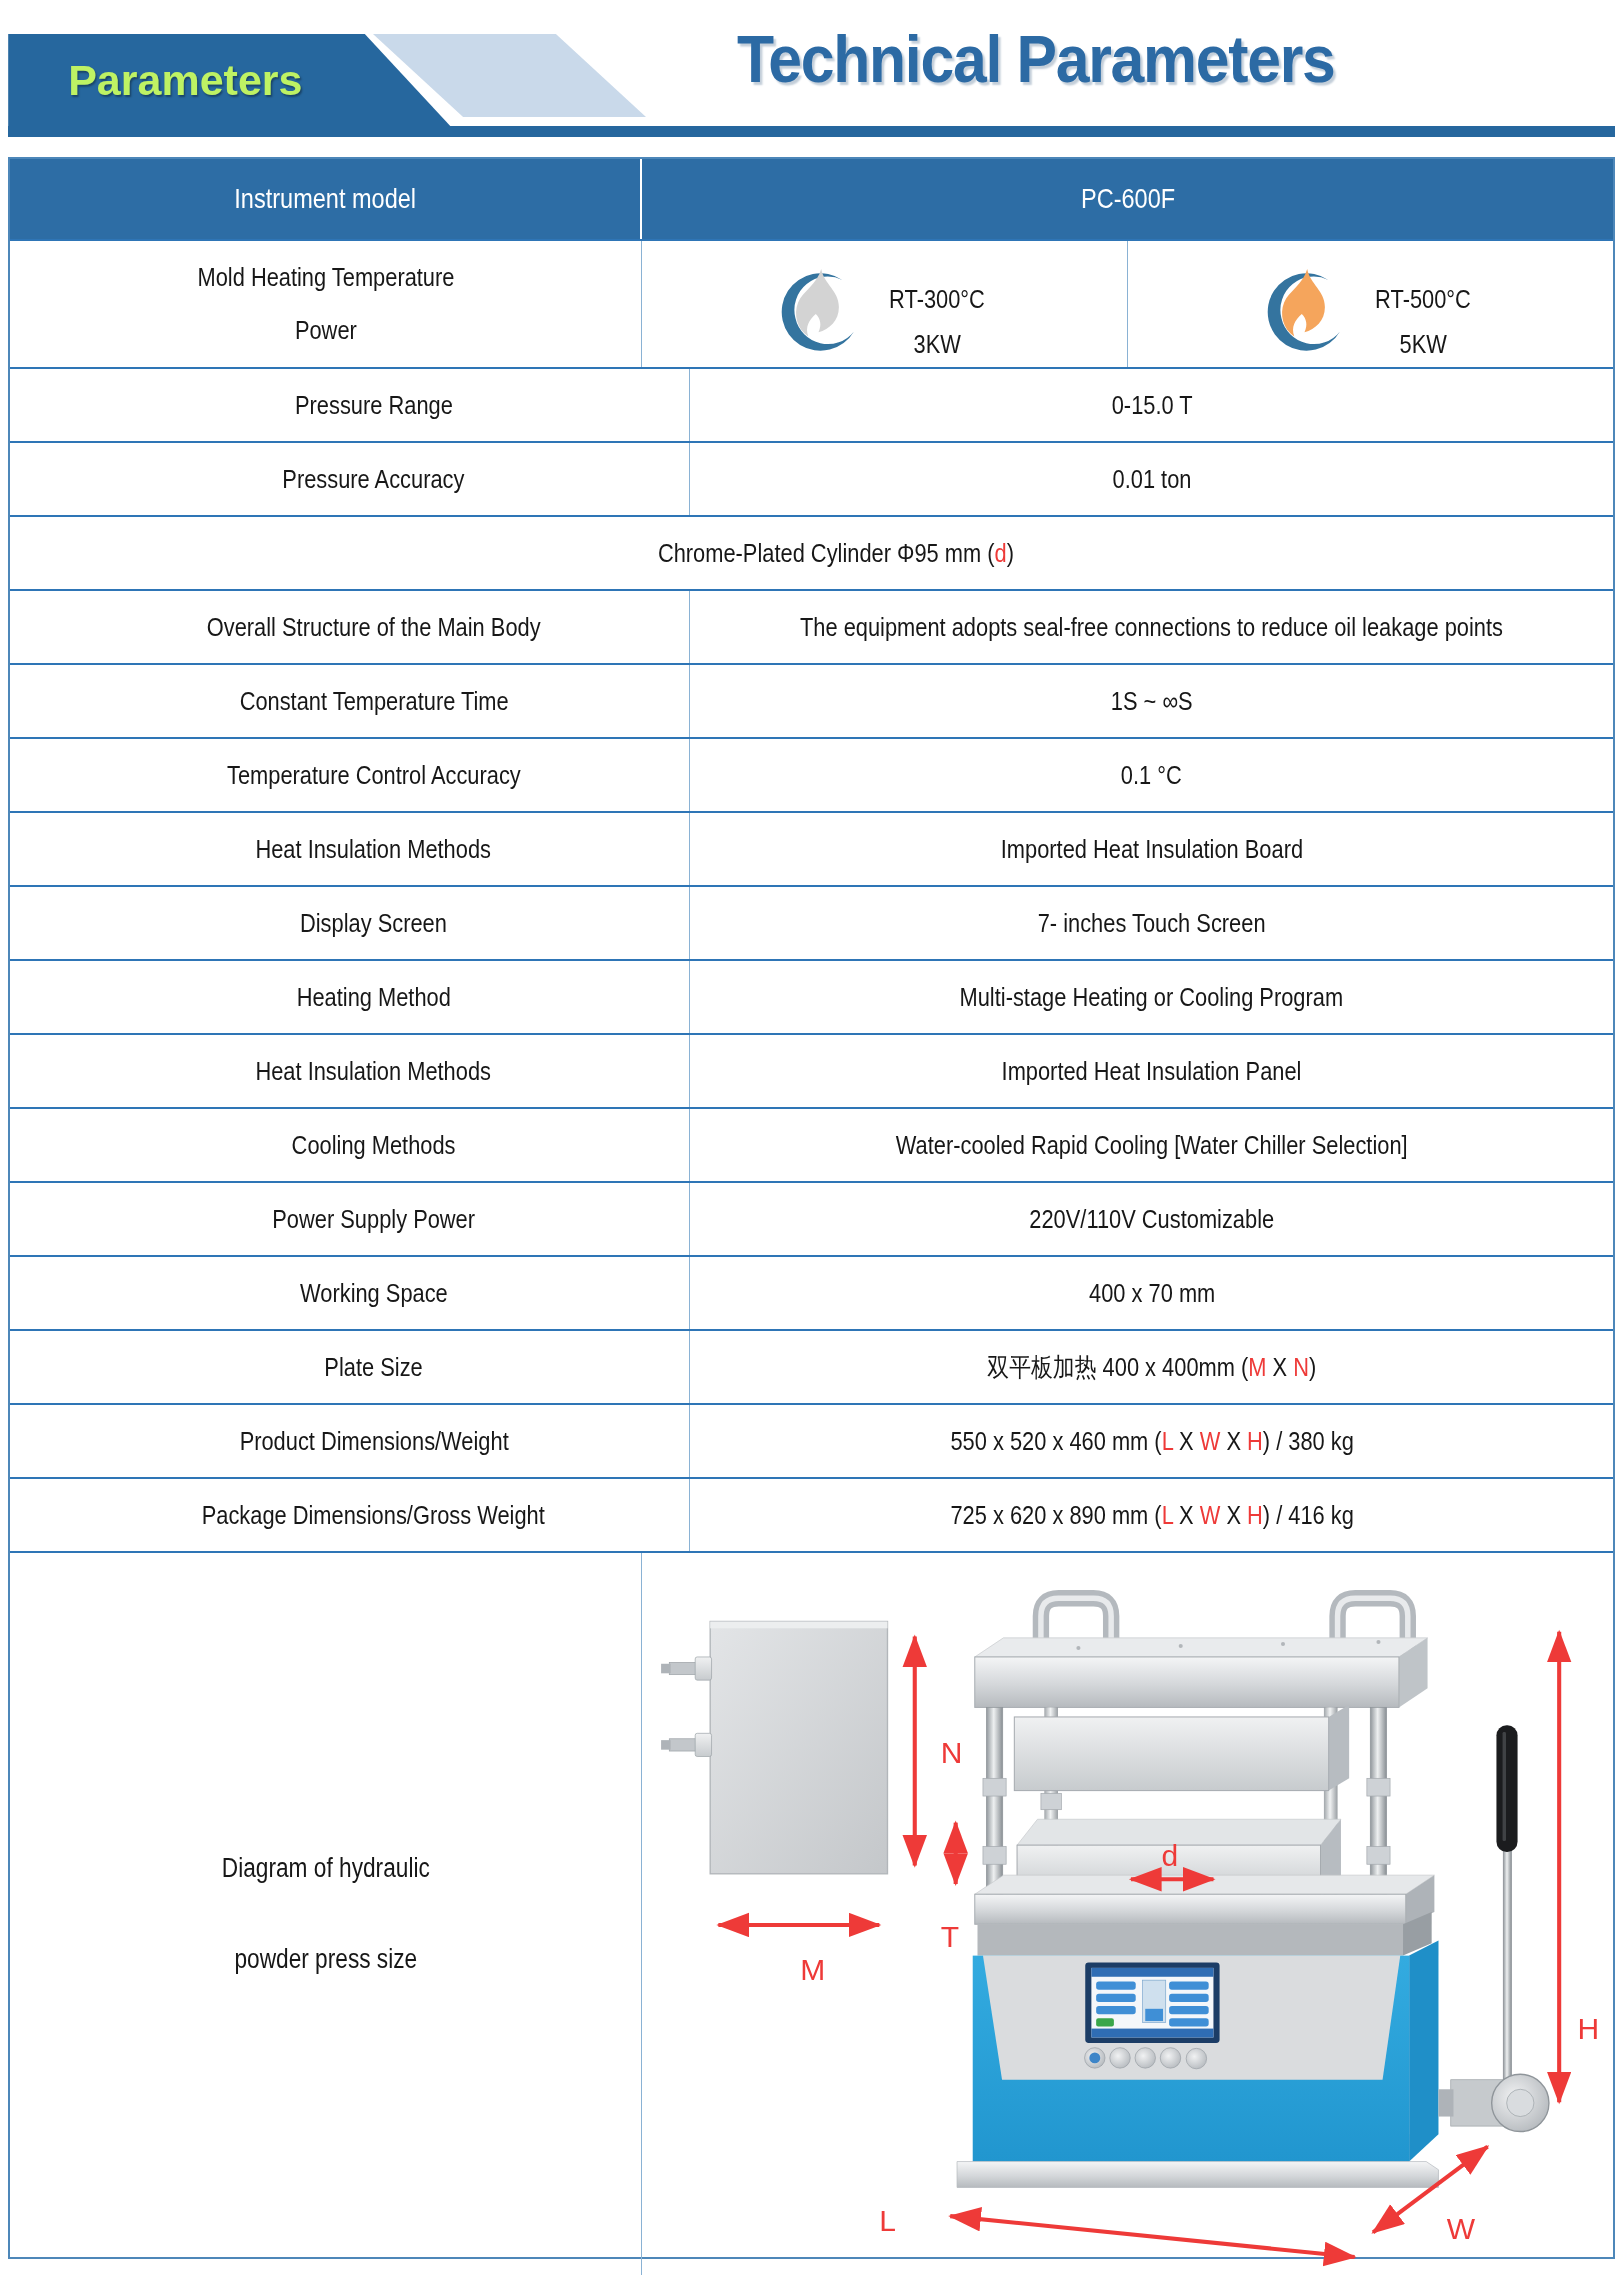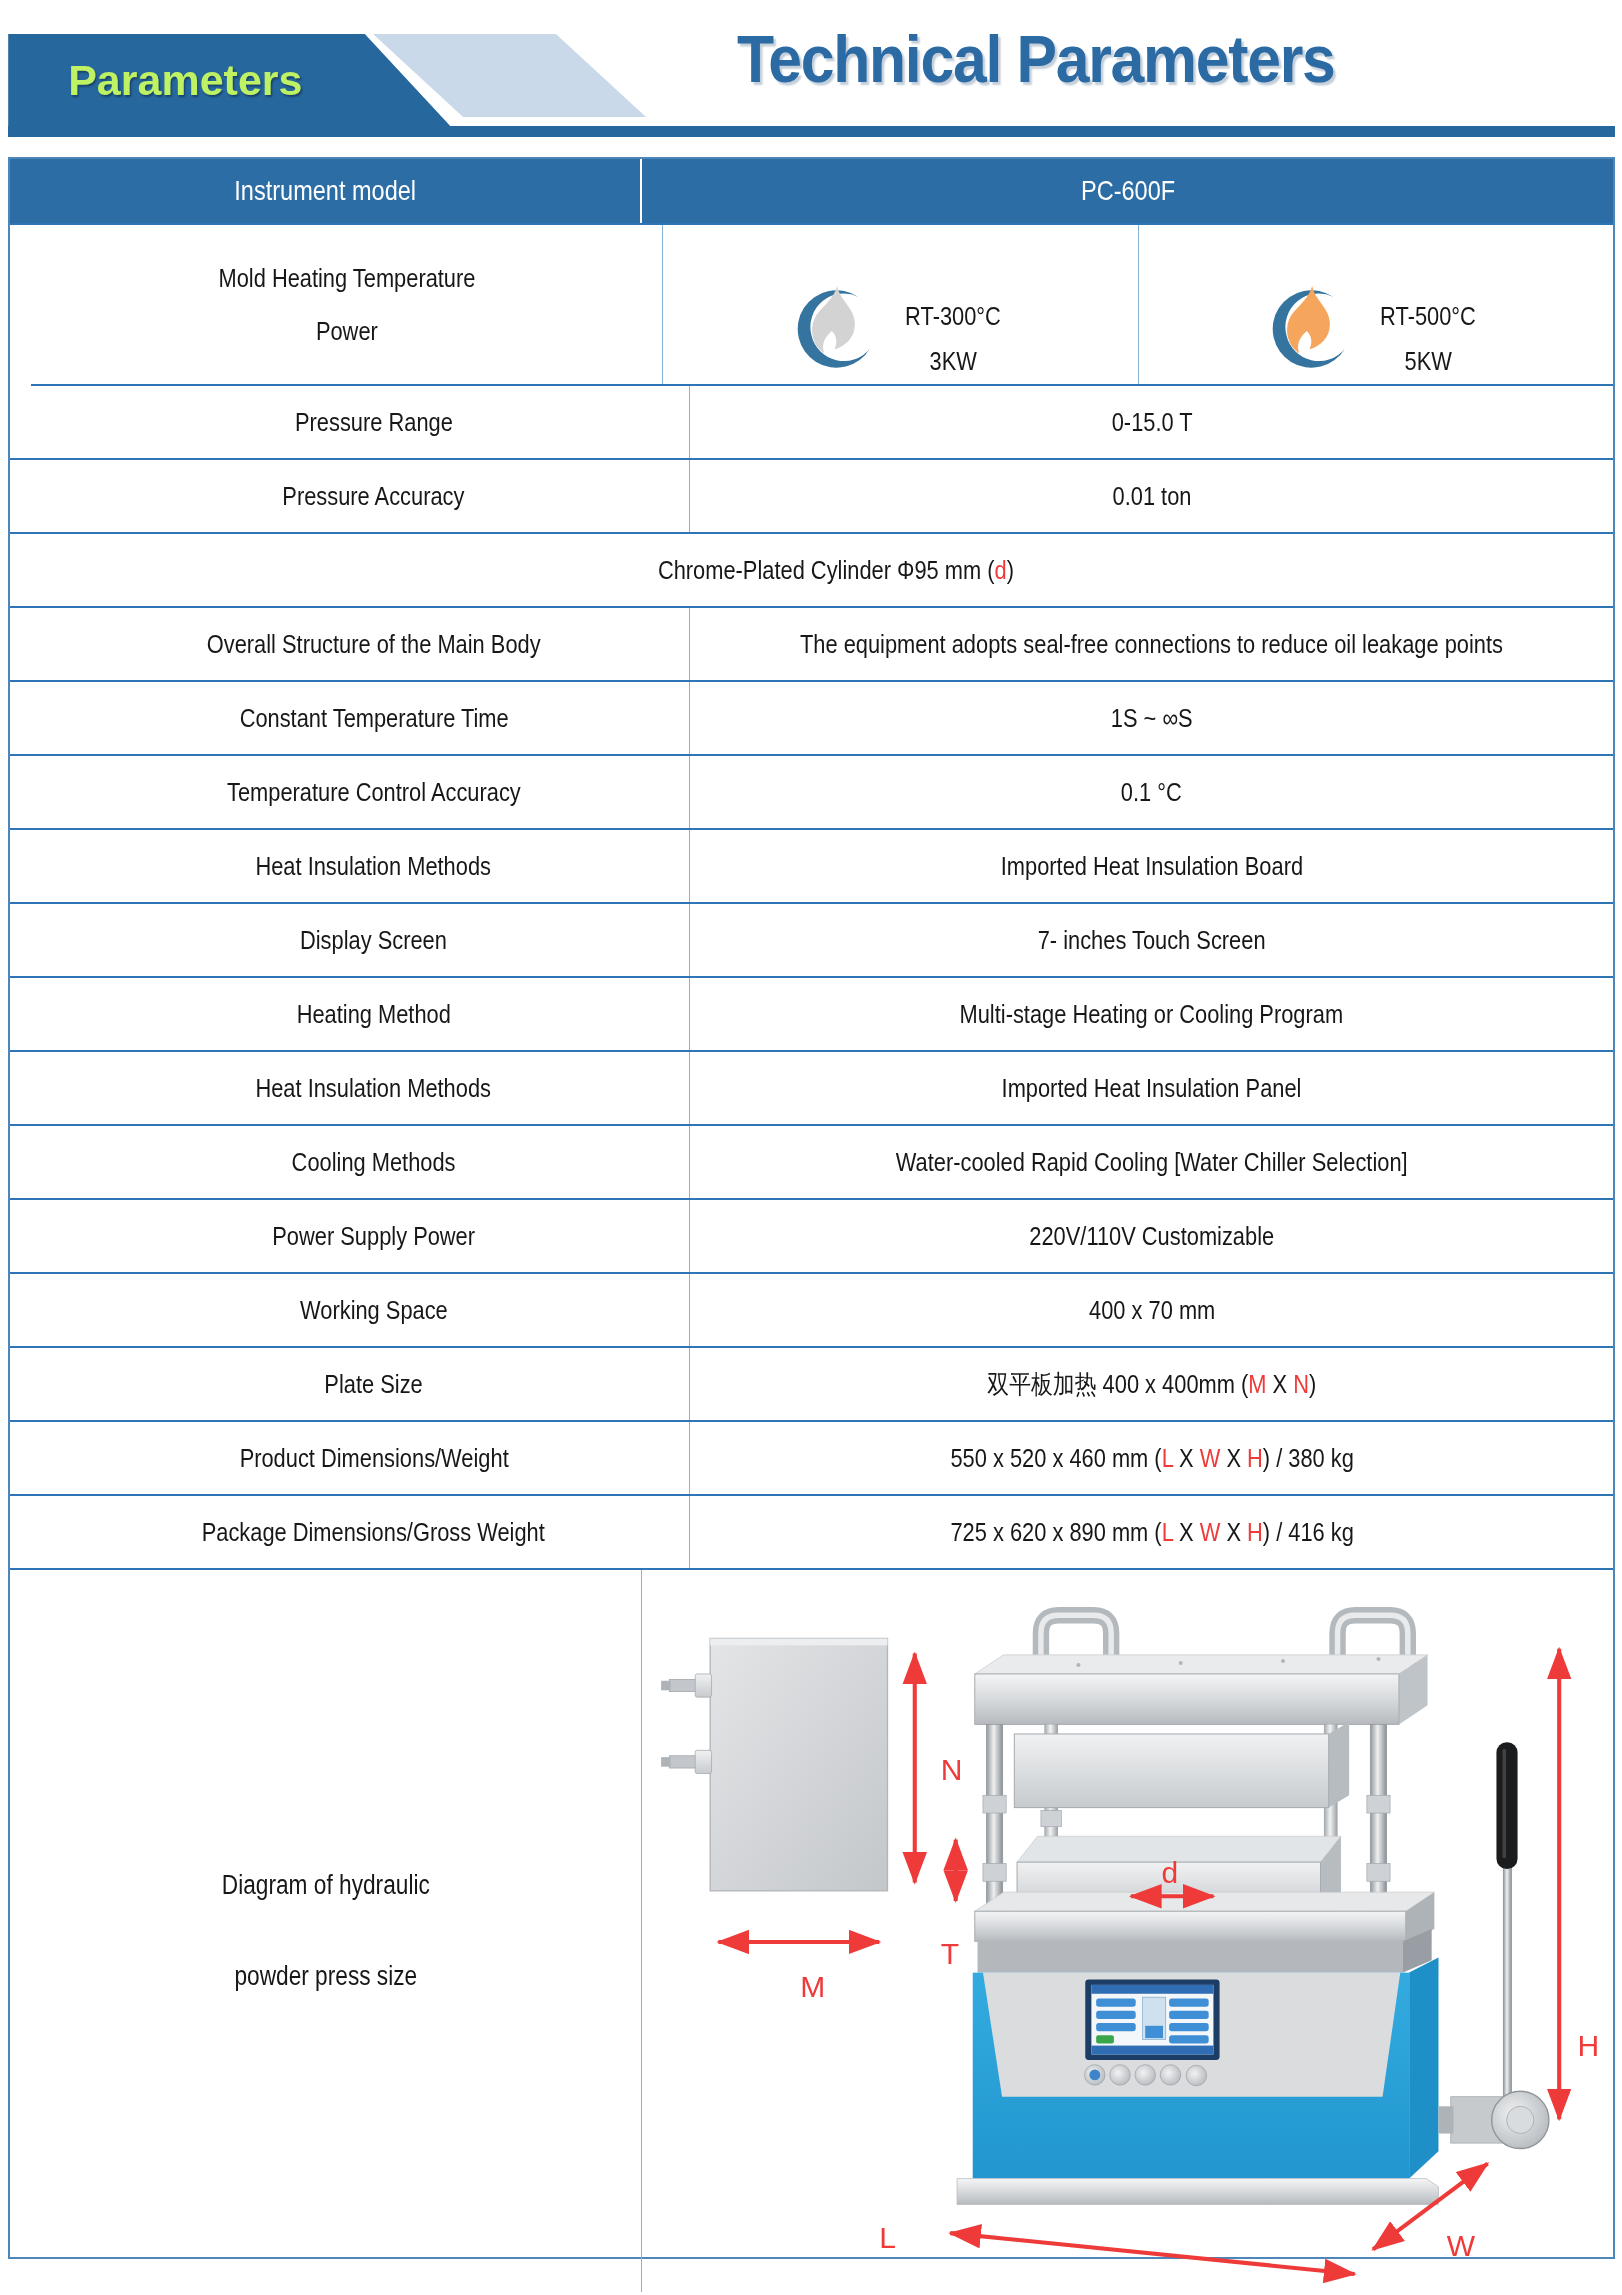--- a/index.html
+++ b/index.html
@@ -17,29 +17,29 @@
   .page-title{position:absolute;left:737px;top:20.5px;font-size:66px;font-weight:bold;color:var(--titleblue);
     letter-spacing:-1.4px;text-shadow:2.7px 3.4px 2px #c3ced9;transform:scaleX(.92);transform-origin:left;}
 
   
   .spec-table{position:absolute;left:8.2px;top:157px;width:1607px;height:2102px;
     border:2px solid #4d87b9;box-sizing:border-box;background:#fff;}
   .row{display:flex;border-bottom:2px solid var(--borderblue);box-sizing:border-box;}
   .cell{display:flex;align-items:center;justify-content:center;box-sizing:border-box;}
   .label-cell{width:632px;border-right:1.4px solid var(--dividerblue);flex:none;flex-direction:column;}
   .value-cell{flex:1;}
-  .header-row{height:66px;background:var(--headerblue);}
+  .header-row{height:82px;background:var(--headerblue);}
   .header-row .label-cell{border-right:2px solid #ffffff;}
   .header-row .ctext{color:#fff;font-size:28px;}
   .std-row{height:74px;padding-left:48px;}
   .ctext{display:inline-block;transform:scaleX(.84);white-space:nowrap;font-size:26px;color:#171717;}
   .red{color:var(--red);}
 
   
-  .flame-row{height:161px;margin-left:21px;}
+  .flame-row{height:128px;}
   .flame-row .label-cell{justify-content:center;}
   .flame-row .label-cell .ctext{line-height:53px;}
   .flame-pair{flex:1;display:flex;height:100%;}
   .flame-cell{flex:1;display:flex;align-items:flex-end;justify-content:center;}
   .flame-cell + .flame-cell{border-left:1.4px solid var(--dividerblue);}
   .flame-icon{width:87px;height:102px;flex:none;margin-right:18px;}
   .flame-text{display:flex;flex-direction:column;align-items:center;}
   .flame-text .ctext{line-height:45px;}
 
   

